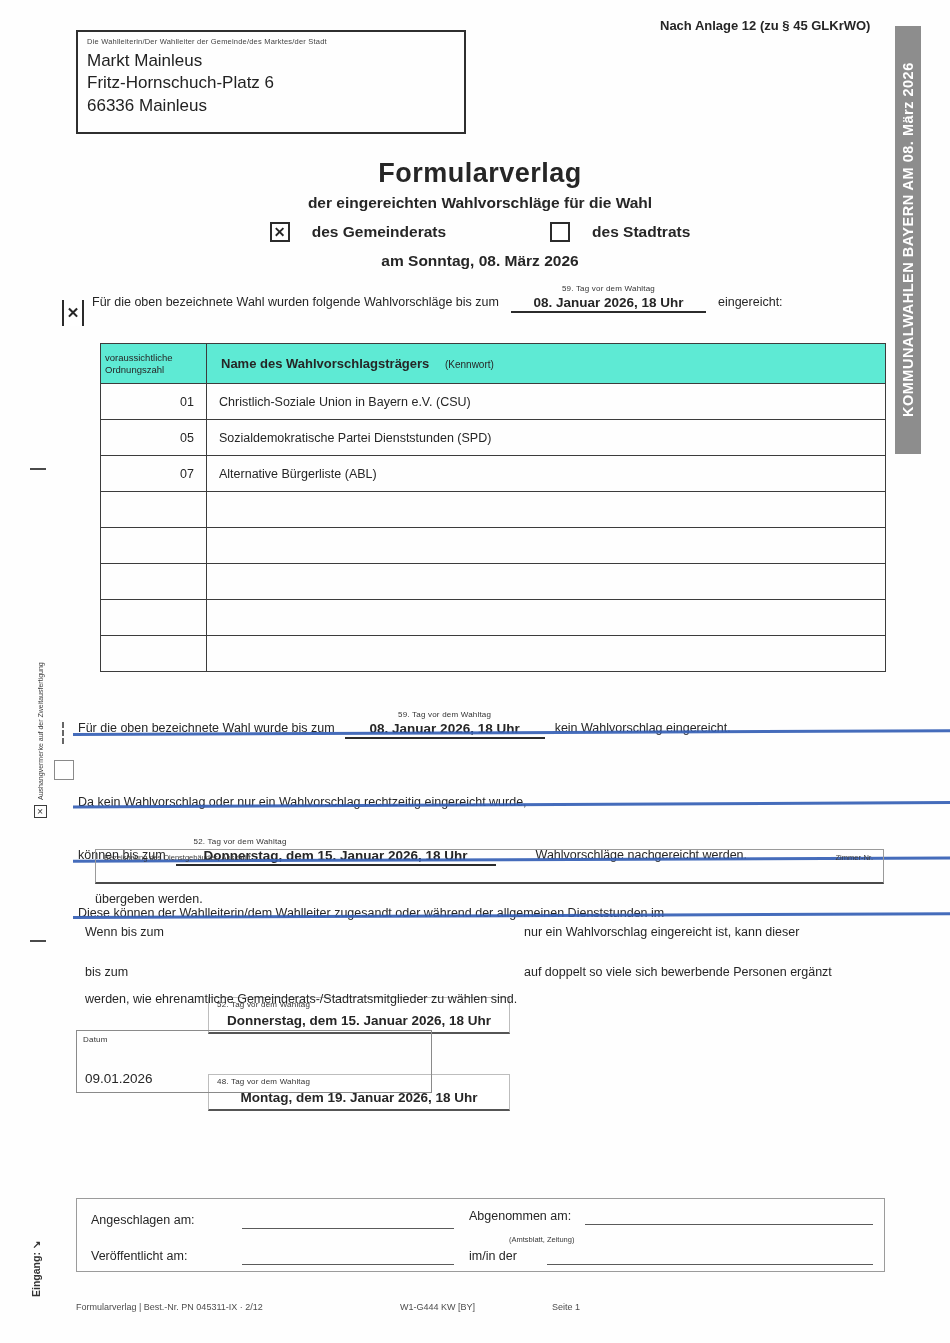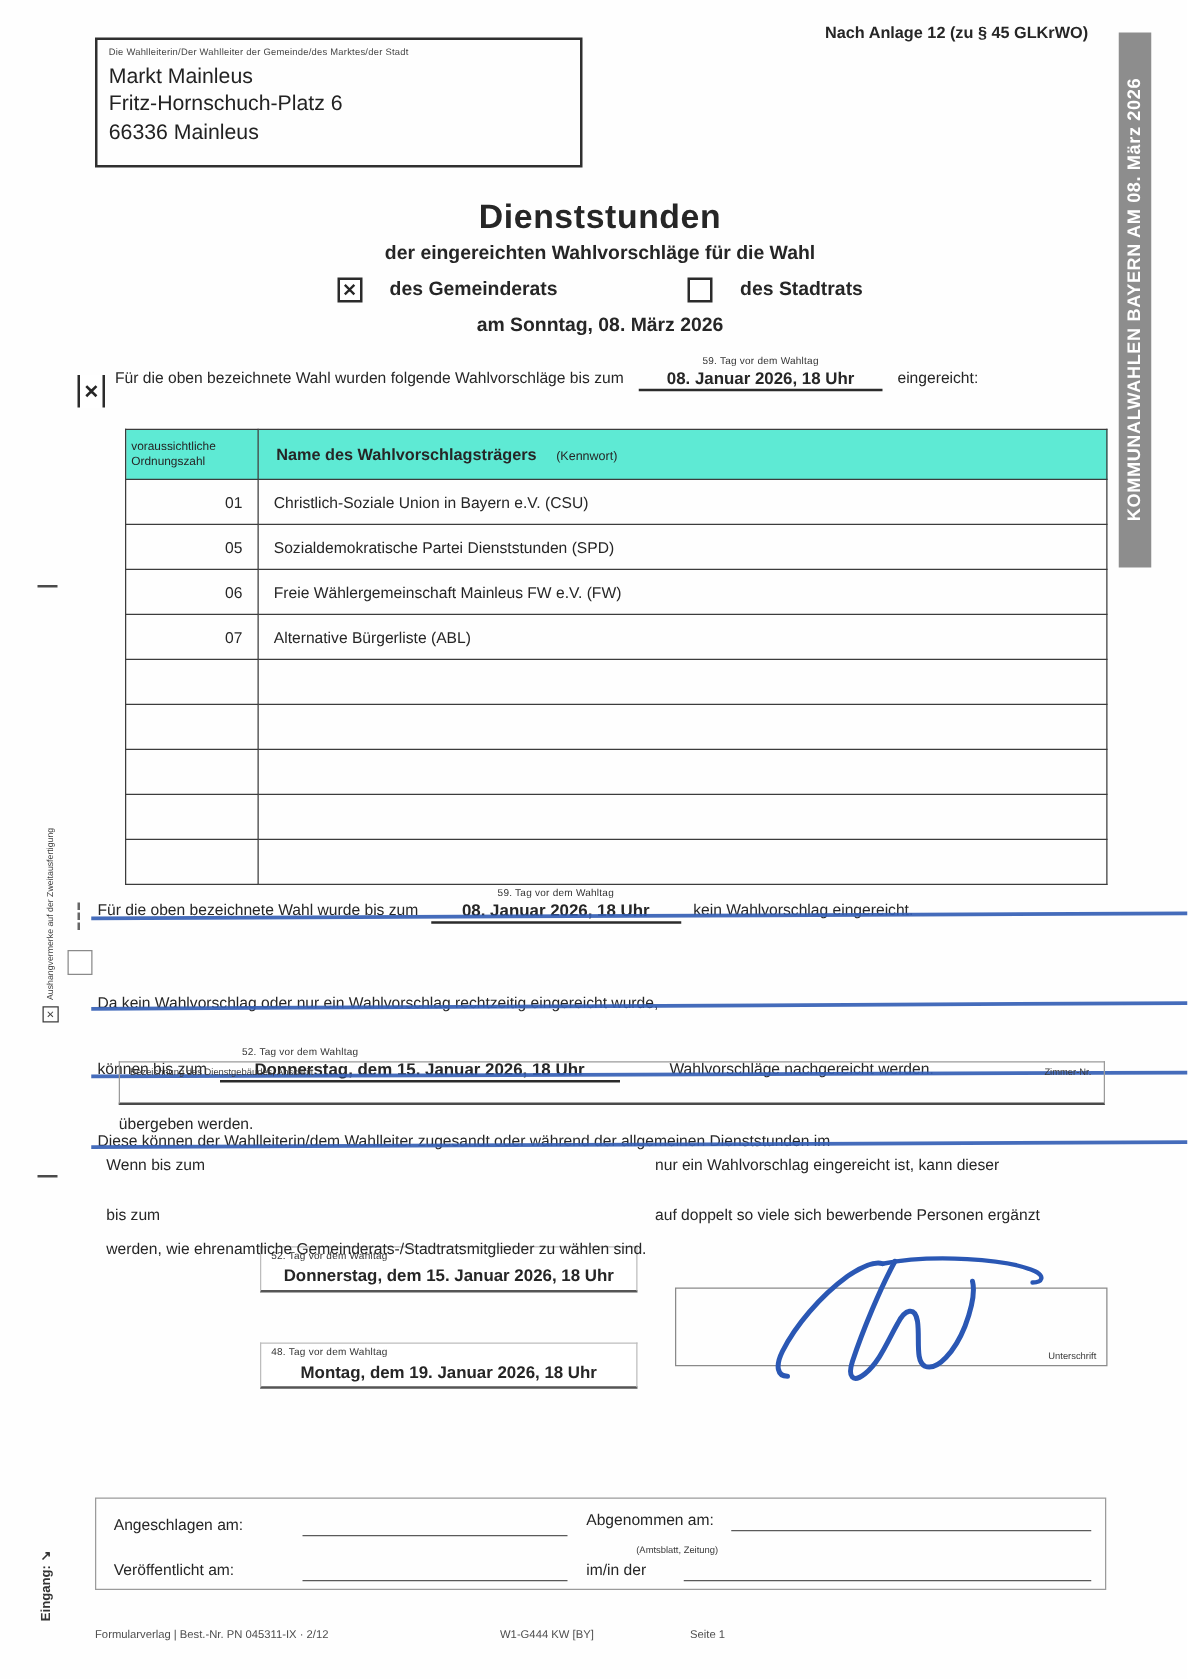--- a/index.html
+++ b/index.html
@@ -94,21 +94,21 @@
   <div class="abs banner">KOMMUNALWAHLEN BAYERN AM 08. März 2026</div>
 
   <div class="abs senderbox">
     <div class="sp">Die Wahlleiterin/Der Wahlleiter der Gemeinde/des Marktes/der Stadt</div>
     <div class="ln">Markt Mainleus</div>
     <div class="ln">Fritz-Hornschuch-Platz 6</div>
     <div class="ln">66336 Mainleus</div>
   </div>
 
   <div class="abs titleblock">
-    <div class="h1">Dienststunden</div>
+    <div class="h1">Formularverlag</div>
     <div class="h2">der eingereichten Wahlvorschläge für die Wahl</div>
     <div class="optrow">
       <span class="cb">
           <span>✕</span>
         </span>
       <span class="optlabel">des Gemeinderats</span>
       <span class="optgap"></span>
       <span class="cb"></span>
       <span class="optlabel">des Stadtrats</span>
     </div>
@@ -142,24 +142,20 @@
       </tr>
       <tr>
             <td class="nr">01</td>
             <td class="nm">Christlich-Soziale Union in Bayern e.V. (CSU)</td>
           </tr>
       <tr>
             <td class="nr">05</td>
             <td class="nm">Sozialdemokratische Partei Dienststunden (SPD)</td>
           </tr>
       <tr>
-            <td class="nr">06</td>
-            <td class="nm">Freie Wählergemeinschaft Mainleus FW e.V. (FW)</td>
-          </tr>
-      <tr>
             <td class="nr">07</td>
             <td class="nm">Alternative Bürgerliste (ABL)</td>
           </tr>
       <tr>
             <td class="nr"></td>
             <td class="nm"></td>
           </tr>
       <tr>
             <td class="nr"></td>
             <td class="nm"></td>
@@ -220,27 +216,23 @@
 
   <div class="abs t" style="left:85px;top:965px;">bis zum</div>
   <div class="abs fbox" style="left:208px;top:948px;">
     <span class="flabel lab">48. Tag vor dem Wahltag</span>
     <span class="val">Montag, dem 19. Januar 2026, 18 Uhr</span>
   </div>
   <div class="abs t" style="left:524px;top:965px;">auf doppelt so viele sich bewerbende Personen ergänzt</div>
 
   <div class="abs t" style="left:85px;top:992px;">werden, wie ehrenamtliche Gemeinderats-/Stadtratsmitglieder zu wählen sind.</div>
 
-  <div class="abs sigbox">
-    <svg class="sigsvg" viewBox="0 0 300 115">
-      <path d="M64,100 C56,100 54,92 60,80 C70,60 90,36 112,20 C124,12 134,8 140,10" fill="none" stroke="#2a57b4" stroke-width="4" stroke-linecap="round"></path>
-      <path d="M150,8 C138,30 124,64 116,88 C112,100 116,106 126,98 C138,88 144,72 152,58 C158,46 166,44 168,56 C170,70 166,88 174,92 C184,96 198,80 206,60 C212,44 214,32 212,24" fill="none" stroke="#2a57b4" stroke-width="4" stroke-linecap="round"></path>
-      <path d="M140,10 C180,2 240,6 262,16 C270,20 268,25 260,25" fill="none" stroke="#2a57b4" stroke-width="3.5" stroke-linecap="round"></path>
-    </svg>
-    <span class="tiny lab">Unterschrift</span>
+  <div class="abs datebox">
+    <span class="flabel lab">Datum</span>
+    <span class="val">09.01.2026</span>
   </div>
 
   <div class="abs postbox">
     <span class="lb" style="left:14px;top:14px;">Angeschlagen am:</span>
     <div class="wline" style="left:165px;top:29px;width:212px;"></div>
     <span class="lb" style="left:392px;top:10px;">Abgenommen am:</span>
     <div class="wline" style="left:508px;top:25px;width:288px;"></div>
     <span class="tiny" style="position:absolute;left:432px;top:36px;">(Amtsblatt, Zeitung)</span>
     <span class="lb" style="left:14px;top:50px;">Veröffentlicht am:</span>
     <div class="wline" style="left:165px;top:65px;width:212px;"></div>

